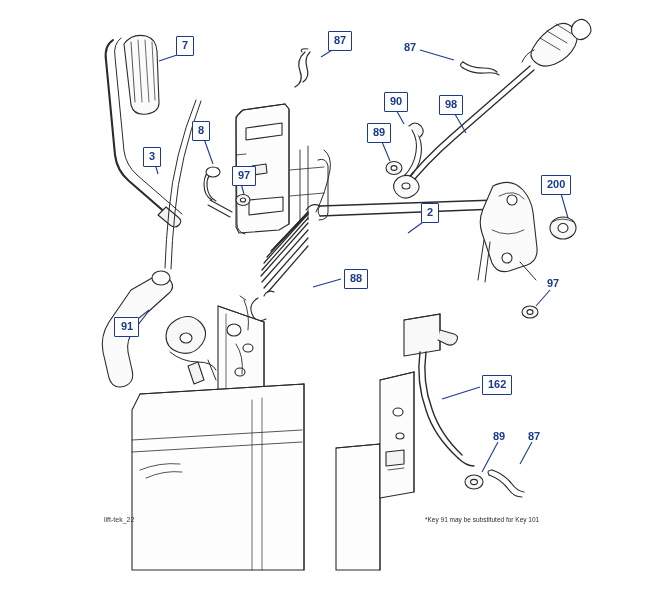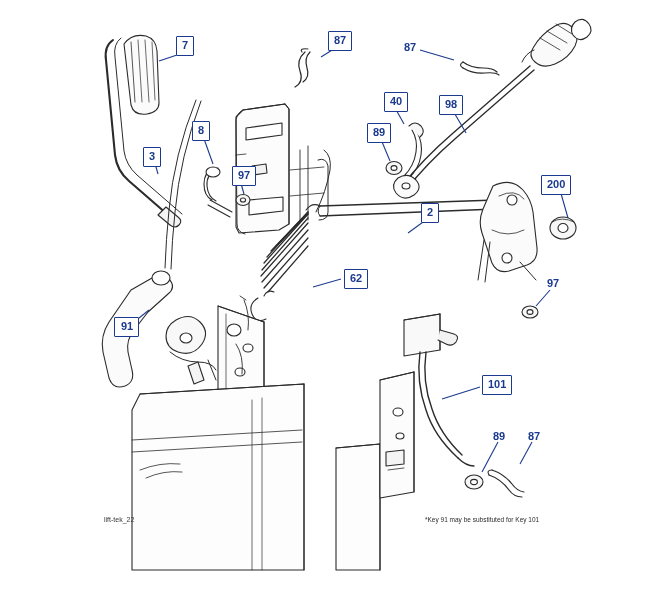--- a/index.html
+++ b/index.html
@@ -279,31 +279,31 @@
       <path d="M129,326 l20,-16"></path>
       <path d="M480,387 l-38,12"></path>
       <path d="M498,442 l-16,30"></path>
       <path d="M532,442 l-12,22"></path>
     </g>
   </svg>
 
   <div class="callout" style="left:176px;top:36px;">7</div>
   <div class="callout" style="left:328px;top:31px;">87</div>
   <div class="plainlabel" style="left:404px;top:41px;">87</div>
-  <div class="callout" style="left:384px;top:92px;">40</div>
+  <div class="callout" style="left:384px;top:92px;">90</div>
   <div class="callout" style="left:439px;top:95px;text-align:right;">98</div>
   <div class="callout" style="left:367px;top:123px;">89</div>
   <div class="callout" style="left:192px;top:121px;">8</div>
   <div class="callout" style="left:143px;top:147px;">3</div>
   <div class="callout" style="left:232px;top:166px;">97</div>
   <div class="callout" style="left:541px;top:175px;">200</div>
   <div class="callout" style="left:421px;top:203px;">2</div>
-  <div class="callout" style="left:344px;top:269px;">62</div>
+  <div class="callout" style="left:344px;top:269px;">88</div>
   <div class="plainlabel" style="left:547px;top:277px;">97</div>
   <div class="callout" style="left:114px;top:317px;padding-left:6px;">91</div>
-  <div class="callout" style="left:482px;top:375px;">101</div>
+  <div class="callout" style="left:482px;top:375px;">162</div>
   <div class="plainlabel" style="left:493px;top:430px;">89</div>
   <div class="plainlabel" style="left:528px;top:430px;">87</div>
 
   <div class="tagline" style="left:104px;top:516px;">lift-tek_22</div>
   <div class="footnote" style="left:425px;top:516px;">*Key 91 may be substituted for Key 101</div>
 
 </div>
 
 </body></html>

